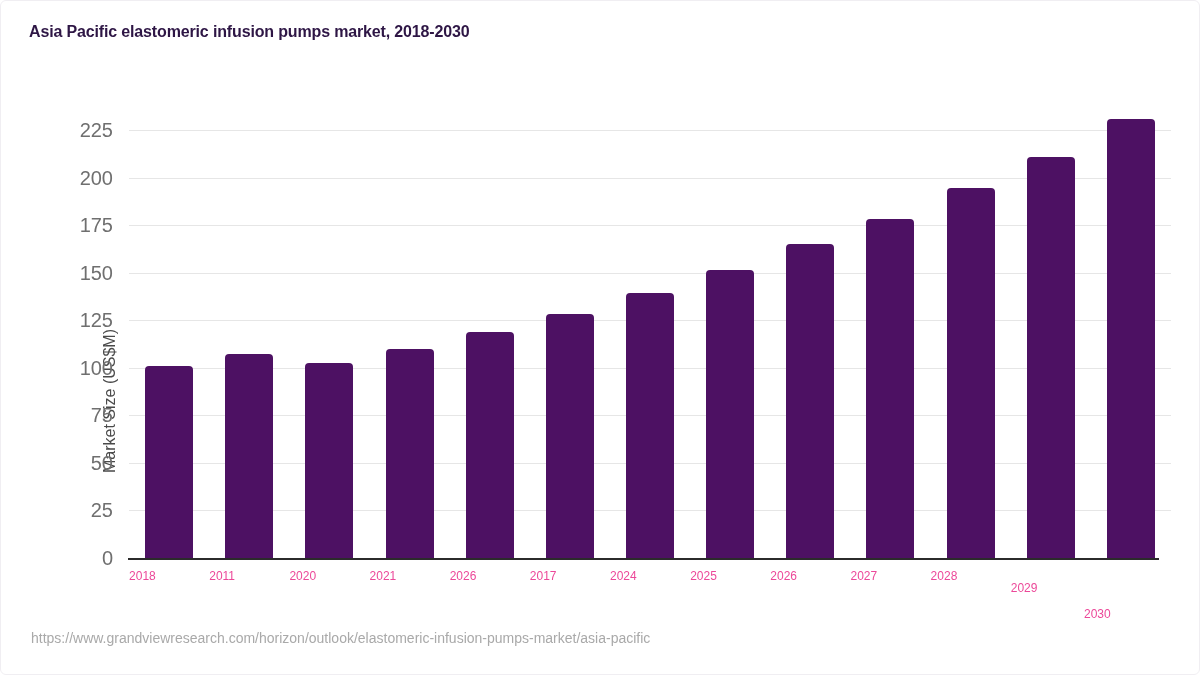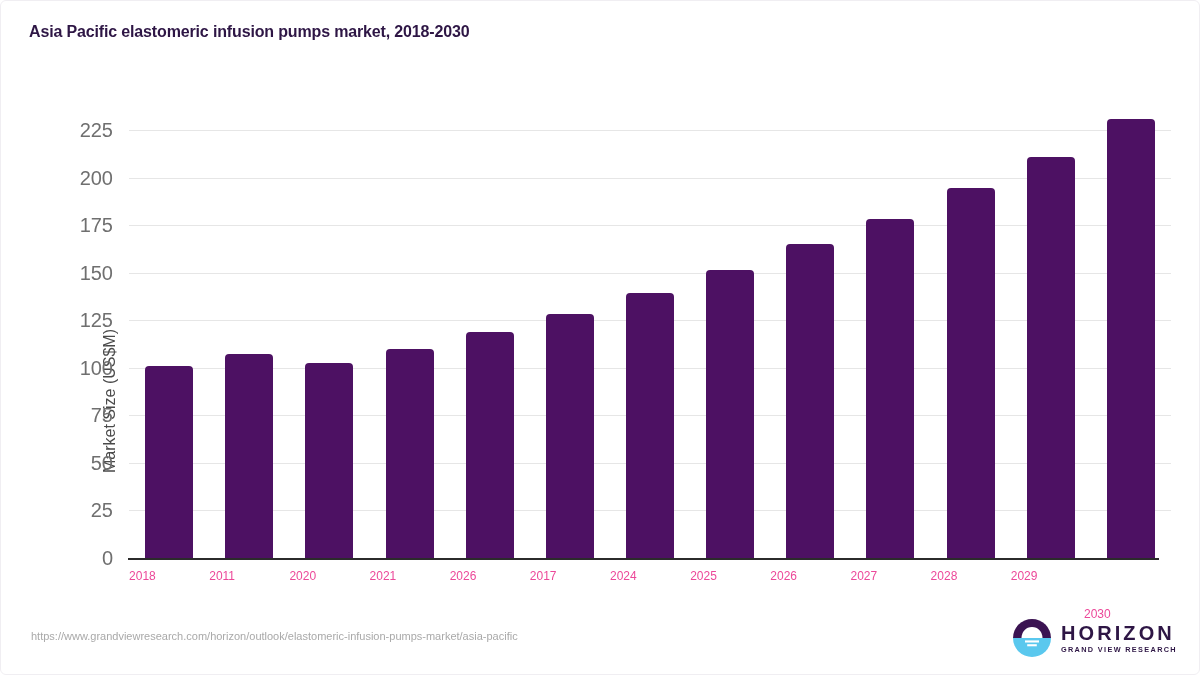--- a/index.html
+++ b/index.html
@@ -107,21 +107,21 @@
     text-align: left;
     font-size: 12px;
     color: #ec4899;
   }
 
   
   #footer-url {
     position: absolute;
     left: 30px;
     top: 629px;
-    font-size: 11px;
+    font-size: 14px;
     color: #a9a9a9;
     white-space: nowrap;
   }
 
   #logo {
     position: absolute;
     right: 22px;
     top: 615px;
     height: 44px;
     display: flex;
@@ -210,42 +210,20 @@
       <div class="xtick" style="left: 80.2308px;">2011</div>
       <div class="xtick" style="left: 160.385px;">2020</div>
       <div class="xtick" style="left: 240.538px;">2021</div>
       <div class="xtick" style="left: 320.692px;">2026</div>
       <div class="xtick" style="left: 400.846px;">2017</div>
       <div class="xtick" style="left: 481px;">2024</div>
       <div class="xtick" style="left: 561.154px;">2025</div>
       <div class="xtick" style="left: 641.308px;">2026</div>
       <div class="xtick" style="left: 721.462px;">2027</div>
       <div class="xtick" style="left: 801.615px;">2028</div>
-      <div class="xtick" style="left: 881.769px;">2029</div>
+      <div class="xtick" style="left: 881.769px; margin-top: 12px;">2029</div>
       <div class="xtick" style="left: 955px; margin-top: 38px;">2030</div>
     </div>
 
   <div id="footer-url">https://www.grandviewresearch.com/horizon/outlook/elastomeric-infusion-pumps-market/asia-pacific</div>
 
-  <div id="logo">
-    <div id="logo-mark">
-      <svg width="40" height="40" viewBox="0 0 40 40" aria-hidden="true">
-        <defs>
-          <clipPath id="circ">
-              <circle cx="20" cy="20" r="19"></circle>
-            </clipPath>
-        </defs>
-        <g clip-path="url(#circ)">
-          <rect x="0" y="0" width="40" height="20" fill="#3b1352"></rect>
-          <rect x="0" y="20" width="40" height="20" fill="#5ac8ee"></rect>
-          <path d="M20 9 C26 9 30.5 13.8 30.5 20 L9.5 20 C9.5 13.8 14 9 20 9 Z" fill="#ffffff"></path>
-          <rect x="13" y="22.4" width="14" height="2.1" fill="#ffffff"></rect>
-          <rect x="15.2" y="26.2" width="9.6" height="2.1" fill="#ffffff"></rect>
-        </g>
-      </svg>
-    </div>
-    <div id="logo-text">
-      <div id="logo-wordmark">HORIZON</div>
-      <div id="logo-tagline">GRAND VIEW RESEARCH</div>
-    </div>
-  </div>
 
 </div>
 
 </body></html>

